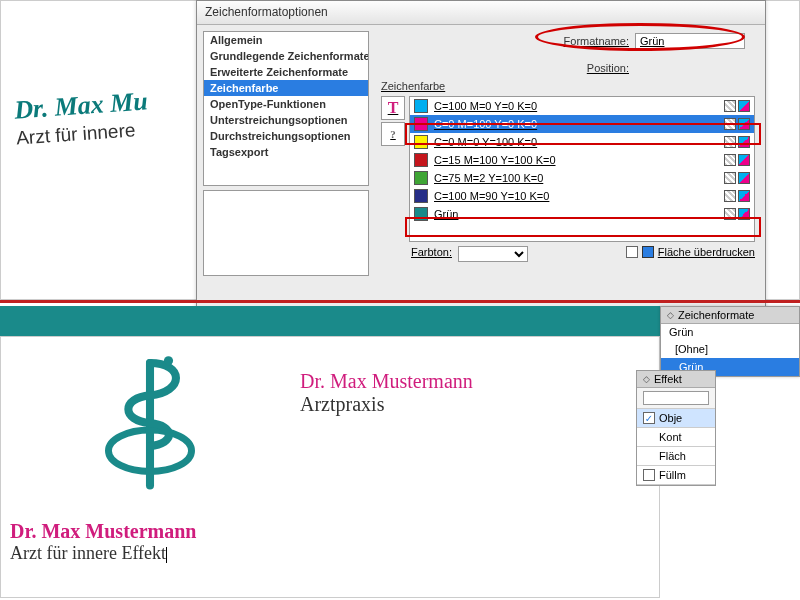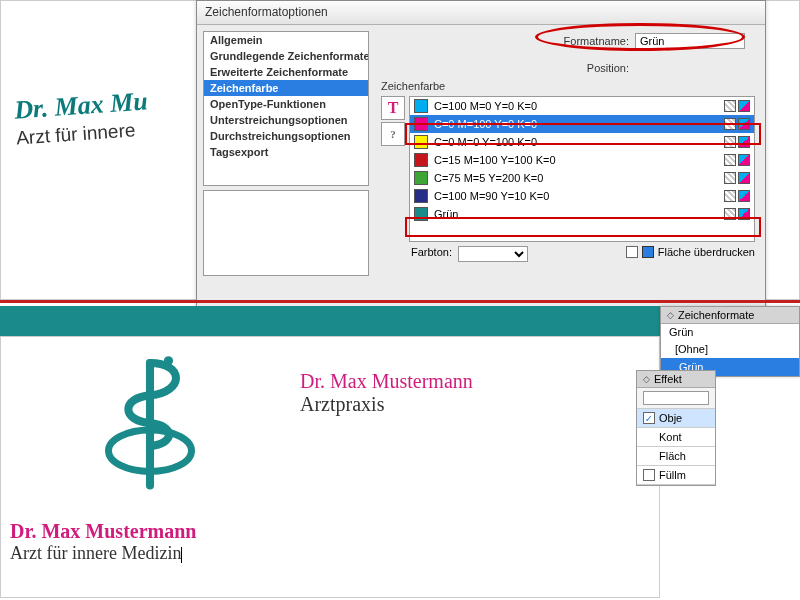--- a/index.html
+++ b/index.html
@@ -22,21 +22,21 @@
   .cursor { display:inline-block; width:1px; height:16px; background:#000; vertical-align:text-bottom; }
   
   .dialog { position: absolute; top: 0; left: 196px; width: 570px; height: 339px; background: #ececec; border: 1px solid #8a8a8a; box-shadow: 0 0 4px rgba(0,0,0,0.2); }
   .dialog-header { height: 24px; background: linear-gradient(#fdfdfd,#e4e4e4); padding: 4px 8px; font-size: 12px; color: #333; border-bottom: 1px solid #b0b0b0; }
   .dialog-body { display: flex; height: calc(100% - 24px); }
   .dialog-left { width: 178px; padding: 6px; }
   .dialog-left .listbox { background: #fff; border: 1px solid #999; height: 155px; overflow: hidden; }
   .dialog-left .listbox .item { padding: 2px 6px; color: #333; cursor: default; white-space: nowrap; font-weight: bold; }
   .dialog-left .listbox .item.selected { background: #2a7de1; color: #fff; }
   .dialog-left .textarea { background:#fff; border:1px solid #999; height:86px; margin-top:4px; }
-  .dialog-right { flex: 1; padding: 6px 10px 6px 6px; position: relative; }
+  .dialog-right { flex: 1; padding: 6px 10px 6px 6px; position: relative; text-decoration: underline; }
   .formrow { display: flex; align-items: center; margin-bottom: 4px; gap: 6px; margin-top: 13px; }
   .formrow .lbl { width: 100px; text-align: left; color: #333; }
   .formrow .lbl.right { width: auto; }
   .formrow input[type=text] { border: 1px solid #999; padding: 1px 4px; font-size: 11px; background: #fff; }
   .red-oval { position: absolute; border: 3px solid #d00000; border-radius: 50%; pointer-events: none; }
   .section-title { color:#333; margin: 6px 0 4px 0; }
   .swatch-area { display:flex; gap:4px; }
   .tool-btn { width:24px; height:24px; background:#fff; border:1px solid #999; display:flex; align-items:center; justify-content:center; font-family:Georgia,serif; font-size:16px; font-weight:bold; color:#d01d7d; }
   .tool-btn.q { color:#666; font-family:Tahoma; font-size:11px; }
   .swatchlist { flex:1; background:#fff; border:1px solid #999; height:146px; overflow:hidden; }
@@ -137,21 +137,21 @@
             <div class="swatchrow">
               <span class="chip" style="background: rgb(196, 22, 28);"></span>
               <span class="lbl">C=15 M=100 Y=100 K=0</span>
               <span class="marks">
                 <span class="mark"></span>
                 <span class="mark2"></span>
               </span>
             </div>
             <div class="swatchrow">
               <span class="chip" style="background: rgb(63, 165, 53);"></span>
-              <span class="lbl">C=75 M=5 Y=200 K=0</span>
+              <span class="lbl">C=75 M=2 Y=100 K=0</span>
               <span class="marks">
                 <span class="mark"></span>
                 <span class="mark2"></span>
               </span>
             </div>
             <div class="swatchrow">
               <span class="chip" style="background: rgb(38, 46, 135);"></span>
               <span class="lbl">C=100 M=90 Y=10 K=0</span>
               <span class="marks">
                 <span class="mark"></span>
@@ -197,21 +197,21 @@
   </svg>
 </div>
 
 <div class="praxis-text">
   <div class="title">Dr. Max Mustermann</div>
   <div class="sub">Arztpraxis</div>
 </div>
 
 <div class="bottom-text">
   <div class="title">Dr. Max Mustermann</div>
-  <div class="sub"><span>Arzt für innere Medizin</span><span class="cursor"></span></div>
+  <div class="sub"><span>Arzt für innere Effekt</span><span class="cursor"></span></div>
 </div>
 
 <div class="panel-zformate">
   <div class="tab">
       <span class="chv">◇</span>
       <span>Zeichenformate</span>
     </div>
   <div class="row">Grün</div>
   <div class="row ohne">[Ohne]</div>
   <div class="row sel">Grün</div>

